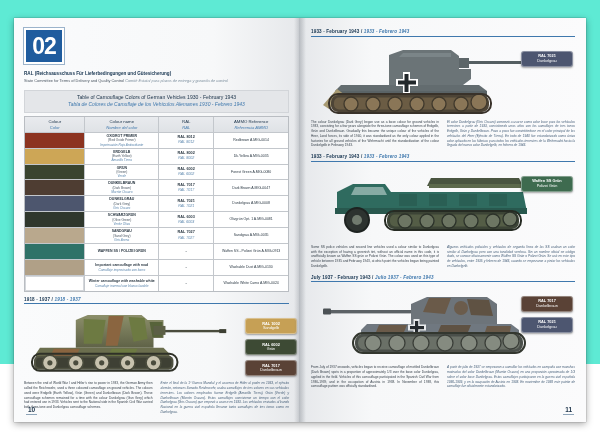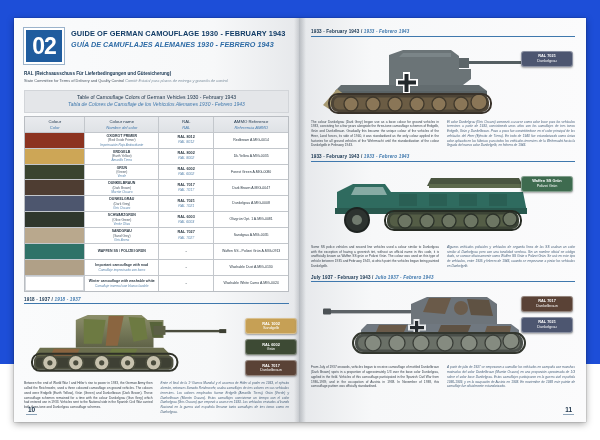--- a/index.html
+++ b/index.html
@@ -5,21 +5,21 @@
   * { box-sizing: border-box; margin: 0; padding: 0; }
   html, body {
     width: 600px; height: 440px;
     background: #ffffff;
     font-family: "Liberation Sans", sans-serif;
     overflow: hidden;
   }
   #stage {
     position: relative;
     width: 600px; height: 364px;
-    background: #1d4ed8;
+    background: #5eead4;
   }
 
   
   .book {
     position: absolute;
     left: 14px; top: 18px;
     width: 572px; height: 404px;
     display: flex;
     box-shadow: 0 2px 7px rgba(0,0,0,.35), 0 0 1px rgba(0,0,0,.5);
     background: #e9eaec;
@@ -149,24 +149,20 @@
 </head>
 <body>
 
 <div id="stage">
   <div class="book">
 
     <div class="page left">
 
       <div class="chapter-row">
         <div class="chapter-badge">02</div>
-        <div class="chapter-titles">
-          <div class="title-en">GUIDE OF GERMAN CAMOUFLAGE 1930 - FEBRUARY 1943</div>
-          <div class="title-es">GUÍA DE CAMUFLAJES ALEMANES 1930 - FEBRERO 1943</div>
-        </div>
       </div>
 
       <div class="ral-note">
         <div class="ral-note-1">RAL  (Reichsausschuss Für Lieferbedingungen und Gütesicherung)</div>
         <div class="ral-note-2">
           <span>State Committee for Terms of Delivery and Quality Control</span>
           <i>Comité Estatal para plazos de entrega y garantía de control</i>
         </div>
       </div>
 

